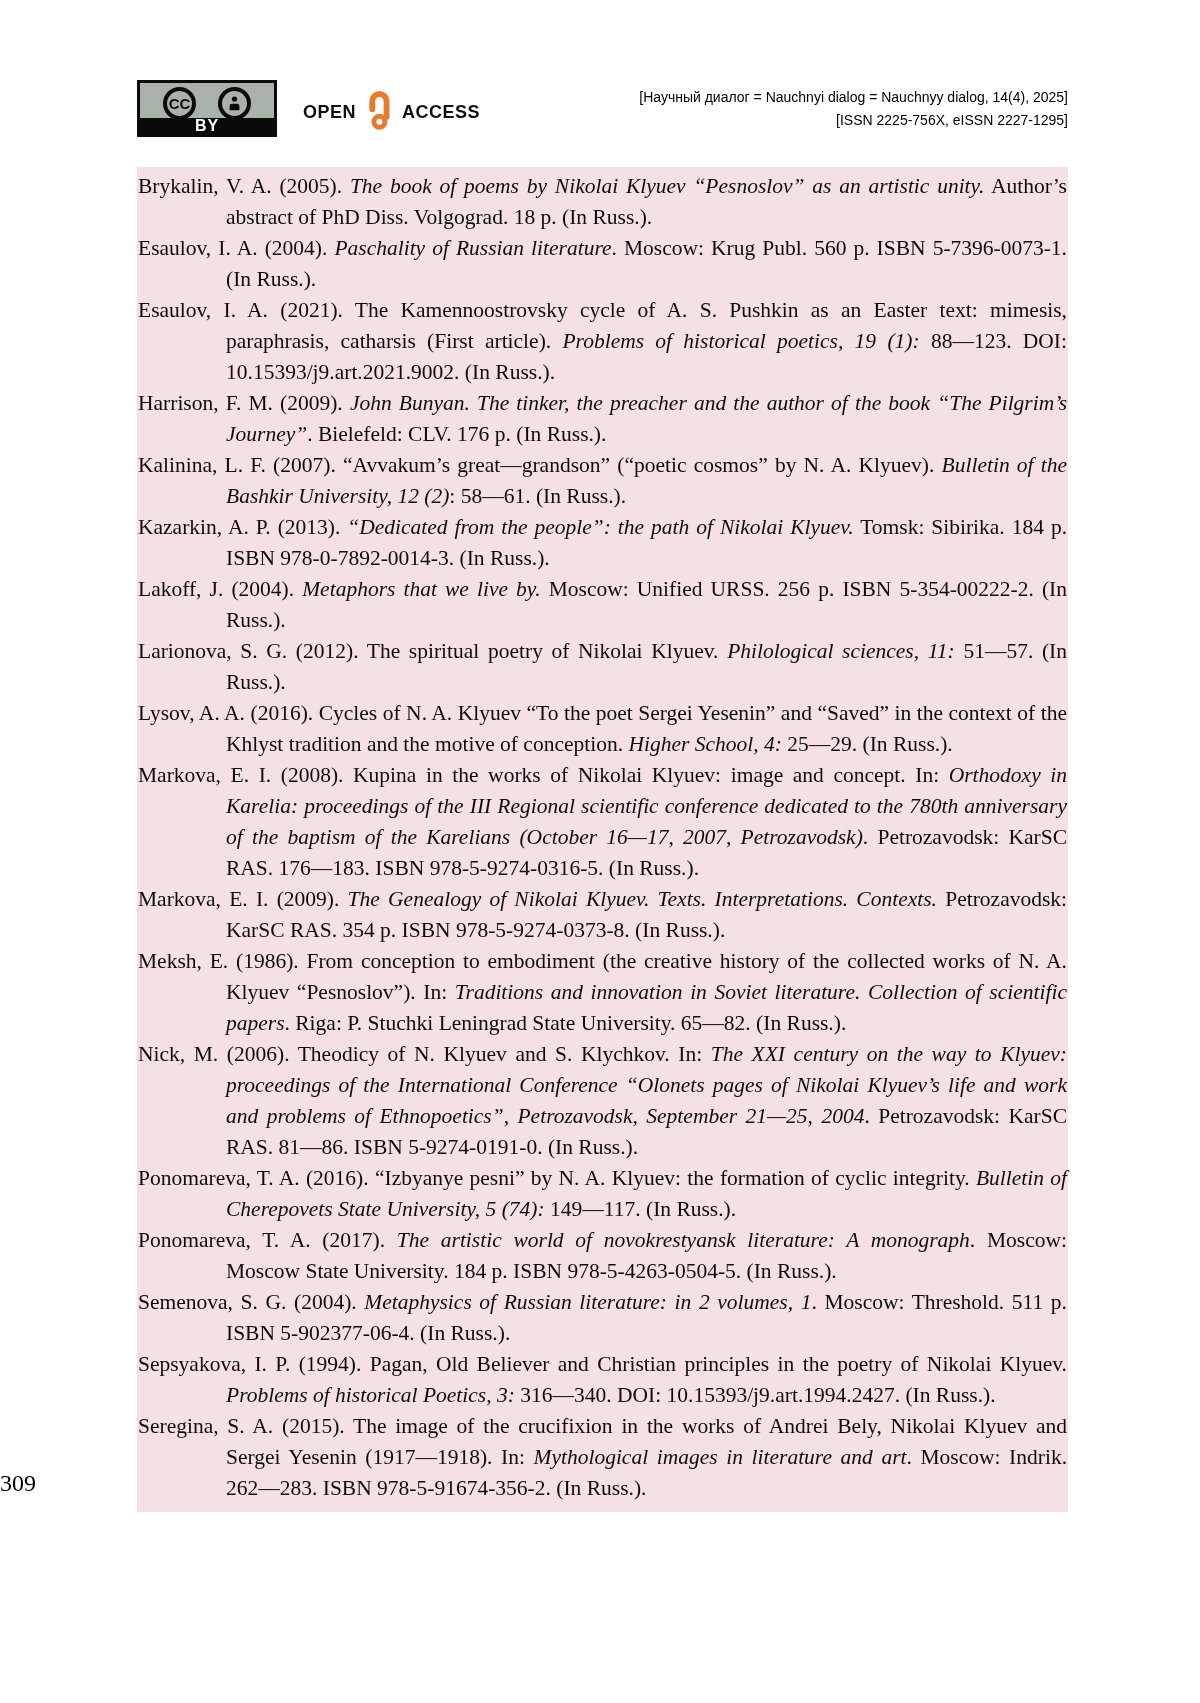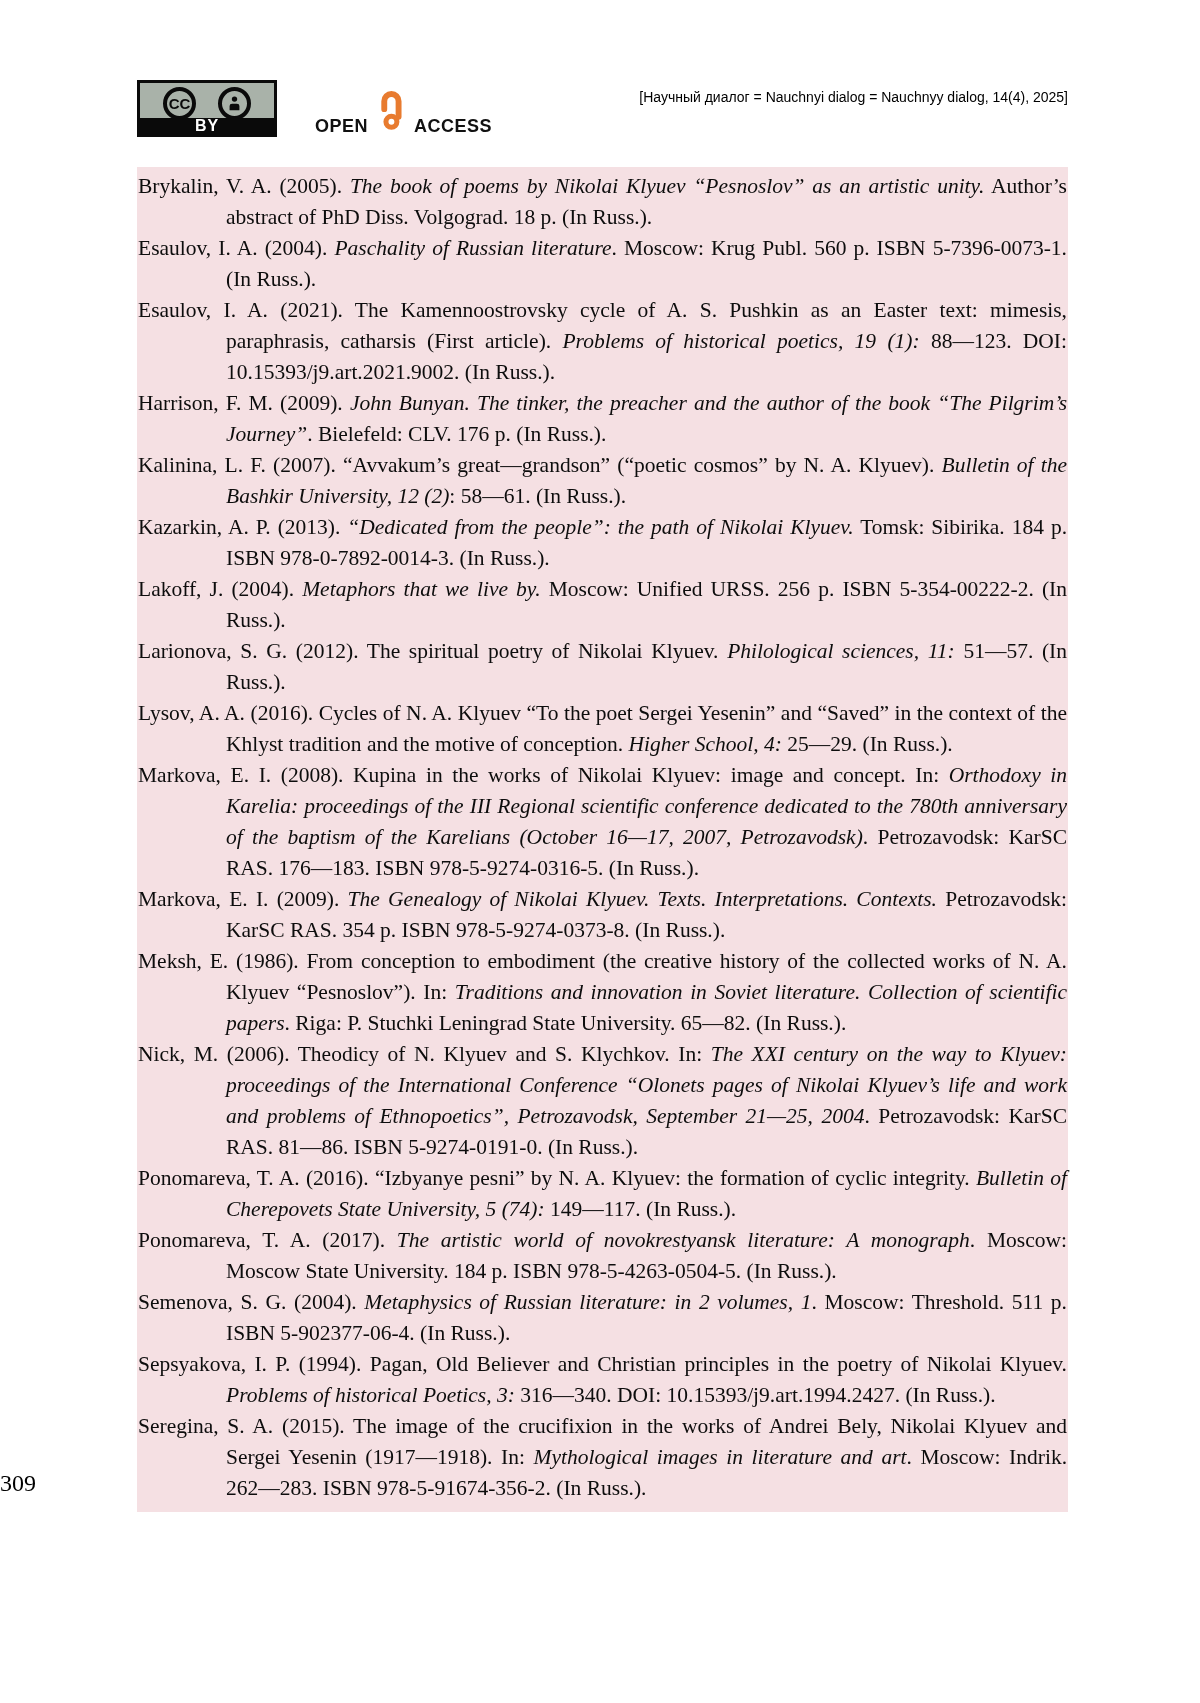--- a/index.html
+++ b/index.html
@@ -21,21 +21,21 @@
   }
 
   
   .header-row{
     position:absolute;
     top:80px; left:137px; width:931px;
     display:flex;
     justify-content:space-between;
     align-items:flex-start;
   }
-  .badges{display:flex; align-items:center; gap:38px;}
+  .badges{display:flex; align-items:center; gap:26px;}
 
   .cc-badge{
     width:140px; height:57px;
     background:var(--badge-gray);
     border:3px solid #0a0a0a;
     position:relative;
     display:flex; align-items:flex-start; justify-content:center; gap:22px;
     padding-top:4px;
   }
   .cc-circle{
@@ -50,21 +50,21 @@
     position:absolute; left:0; right:0; bottom:0;
     height:16px; background:#0a0a0a;
     color:#ffffff;
     font-family:"Liberation Sans", sans-serif;
     font-size:16px; font-weight:700;
     text-align:center; line-height:16px;
     letter-spacing:1px;
   }
 
   .oa-logo{
-    display:flex; align-items:flex-end; gap:7px;
+    display:flex; align-items:center; gap:7px;
     font-family:"Liberation Sans", sans-serif;
     font-weight:700; font-size:18px; letter-spacing:0.5px;
     color:#111; margin-top:8px;
   }
 
   .journal-info{
     text-align:right;
     font-family:"Liberation Sans", sans-serif;
     font-size:14px;
     line-height:23px;
@@ -127,20 +127,21 @@
             <path d="M 11 24 L 11 14.5 A 8.5 8.5 0 0 1 28 14.5 L 28 33" fill="none" stroke="var(--orange)" stroke-width="7" stroke-linecap="round"></path>
             <circle cx="19.5" cy="39" r="6.5" fill="none" stroke="var(--orange)" stroke-width="6"></circle>
           </svg>
         </span>
         <span>ACCESS</span>
       </div>
     </div>
 
     <div class="journal-info">
       <div>[Научный диалог = Nauchnyi dialog = Nauchnyy dialog, 14(4), 2025]</div>
+      <div>[ISSN 2225-756X, eISSN 2227-1295]</div>
     </div>
   </div>
 
   <div class="references-block">
       <p class="ref"><span>Brykalin, V. A. (2005). </span><em>The book of poems by Nikolai Klyuev “Pesnoslov” as an artistic unity.</em><span> Author’s abstract of PhD Diss. Volgograd. 18 p. (In Russ.).</span></p>
       <p class="ref"><span>Esaulov, I. A. (2004). </span><em>Paschality of Russian literature</em><span>. Moscow: Krug Publ. 560 p. ISBN 5-7396-0073-1. (In Russ.).</span></p>
       <p class="ref"><span>Esaulov, I. A. (2021). The Kamennoostrovsky cycle of A. S. Pushkin as an Easter text: mimesis, paraphrasis, catharsis (First article). </span><em>Problems of historical poetics, 19 (1):</em><span> 88—123. DOI: 10.15393/j9.art.2021.9002. (In Russ.).</span></p>
       <p class="ref"><span>Harrison, F. M. (2009). </span><em>John Bunyan. The tinker, the preacher and the author of the book “The Pilgrim’s Journey”</em><span>. Bielefeld: CLV. 176 p. (In Russ.).</span></p>
       <p class="ref"><span>Kalinina, L. F. (2007). “Avvakum’s great—grandson” (“poetic cosmos” by N. A. Klyuev). </span><em>Bulletin of the Bashkir University, 12 (2)</em><span>: 58—61. (In Russ.).</span></p>
       <p class="ref"><span>Kazarkin, A. P. (2013). </span><em>“Dedicated from the people”: the path of Nikolai Klyuev.</em><span> Tomsk: Sibirika. 184 p. ISBN 978-0-7892-0014-3. (In Russ.).</span></p>

